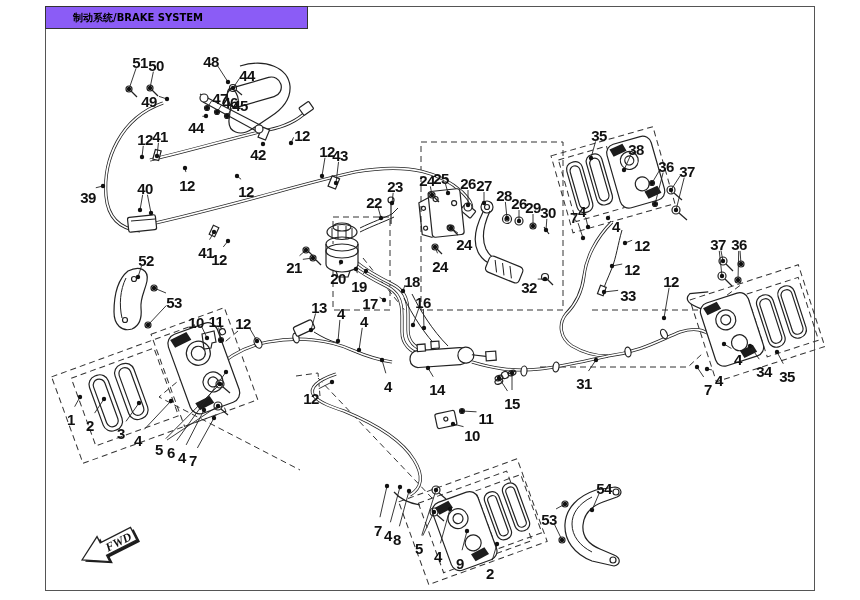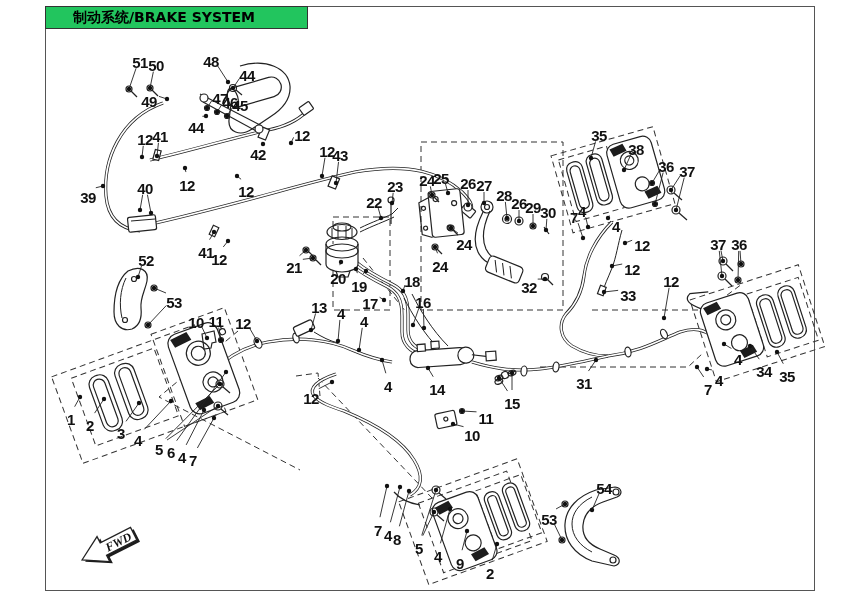--- a/index.html
+++ b/index.html
@@ -1,21 +1,21 @@
 <!DOCTYPE html>
 <html><head>
 <meta charset="utf-8">
 <style>
   html,body{margin:0;padding:0;background:#fff;}
   .canvas{position:relative;width:860px;height:600px;background:#fff;overflow:hidden;
           font-family:"Liberation Sans",sans-serif;}
   .canvas svg{position:absolute;left:0;top:0;}
   .title-box{position:absolute;left:45px;top:6px;width:263px;height:23px;
-             border:1px solid #333;background:#22c55e;box-sizing:border-box;
-             font-weight:bold;font-size:14px;line-height:21px;padding-left:27px;color:#000;
+             border:1px solid #333;background:#8b5cf6;box-sizing:border-box;
+             font-weight:bold;font-size:10px;line-height:21px;padding-left:27px;color:#000;
              font-family:"DejaVu Sans","Liberation Sans",sans-serif;}
   .ln{fill:none;stroke:#222;stroke-width:1.2;}
   .lnth{fill:none;stroke:#222;stroke-width:1;}
   .dash{fill:none;stroke:#333;stroke-width:1;stroke-dasharray:6 4;}
   .tubeO{fill:none;stroke:#222;stroke-width:3.2;}
   .tubeI{fill:none;stroke:#fff;stroke-width:1.7;}
   .part{fill:#fff;stroke:#222;stroke-width:1.2;}
   .partn{fill:none;stroke:#222;stroke-width:1.2;}
   .dark{fill:#1c1c1c;stroke:none;}
   .callout{font-family:"Liberation Sans",sans-serif;font-weight:bold;font-size:15px;

